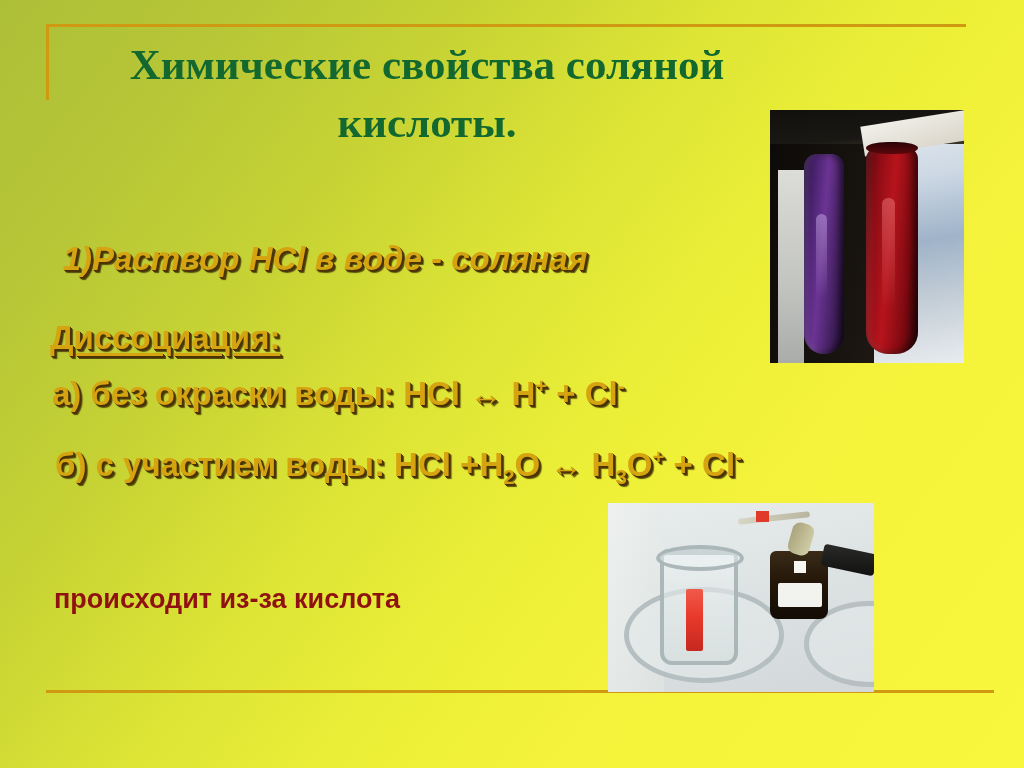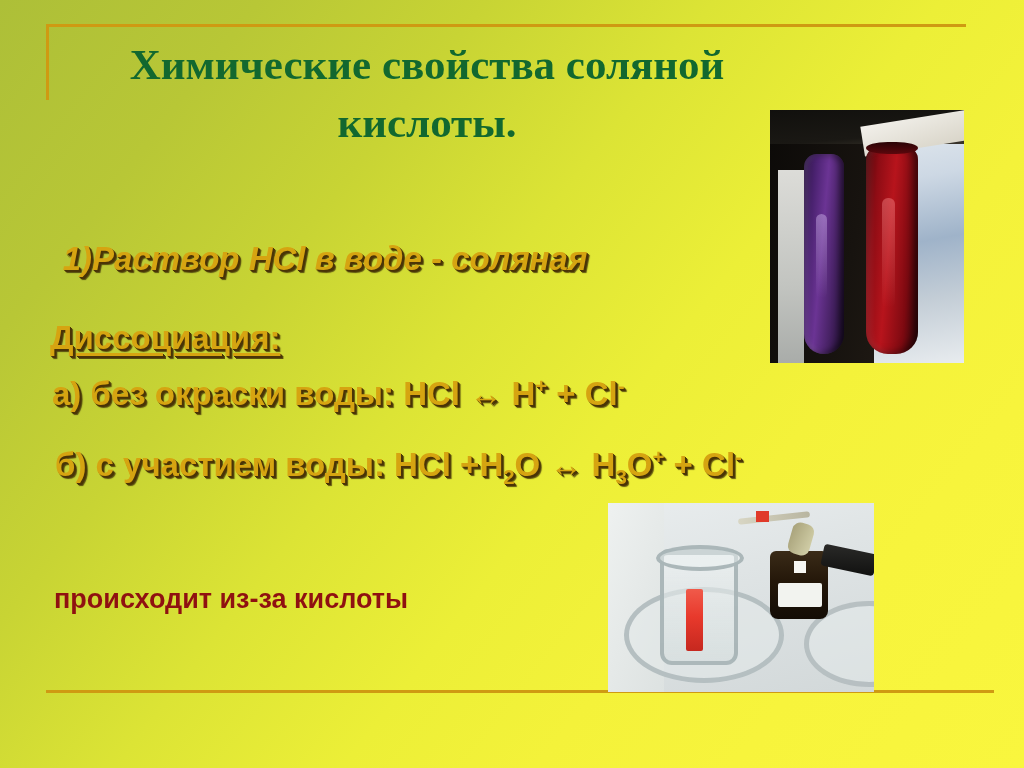--- a/index.html
+++ b/index.html
@@ -269,21 +269,21 @@
     <span>1)Раствор HCl в воде - соляная</span>
   </div>
 
   <div class="gold" id="diss">Диссоциация:</div>
 
   <div class="gold" id="eq-a"><span>а) без окраски воды: </span><span>HCl</span><span> ↔ </span><span>H</span><sup>+</sup><span> + </span><span>Cl</span><sup>-</sup></div>
 
   <div class="gold" id="eq-b"><span>б) с участием воды: </span><span>HCl +</span><span>H</span><sub>2</sub><span>O</span><span> ↔ </span><span>H</span><sub>3</sub><span>O</span><sup>+</sup><span> + </span><span>Cl</span><sup>-</sup></div>
 
   <div class="red-note">
-    <span class="ln">происходит из-за кислоты</span>
+    <span class="ln">происходит из-за кислота</span>
     
     
   </div>
 
   <div id="photo-tubes">
     <div class="bg-dark"></div>
     <div class="bg-sky"></div>
     <div class="bench"></div>
     <div class="bench-edge"></div>
     <div class="strip-left"></div>

